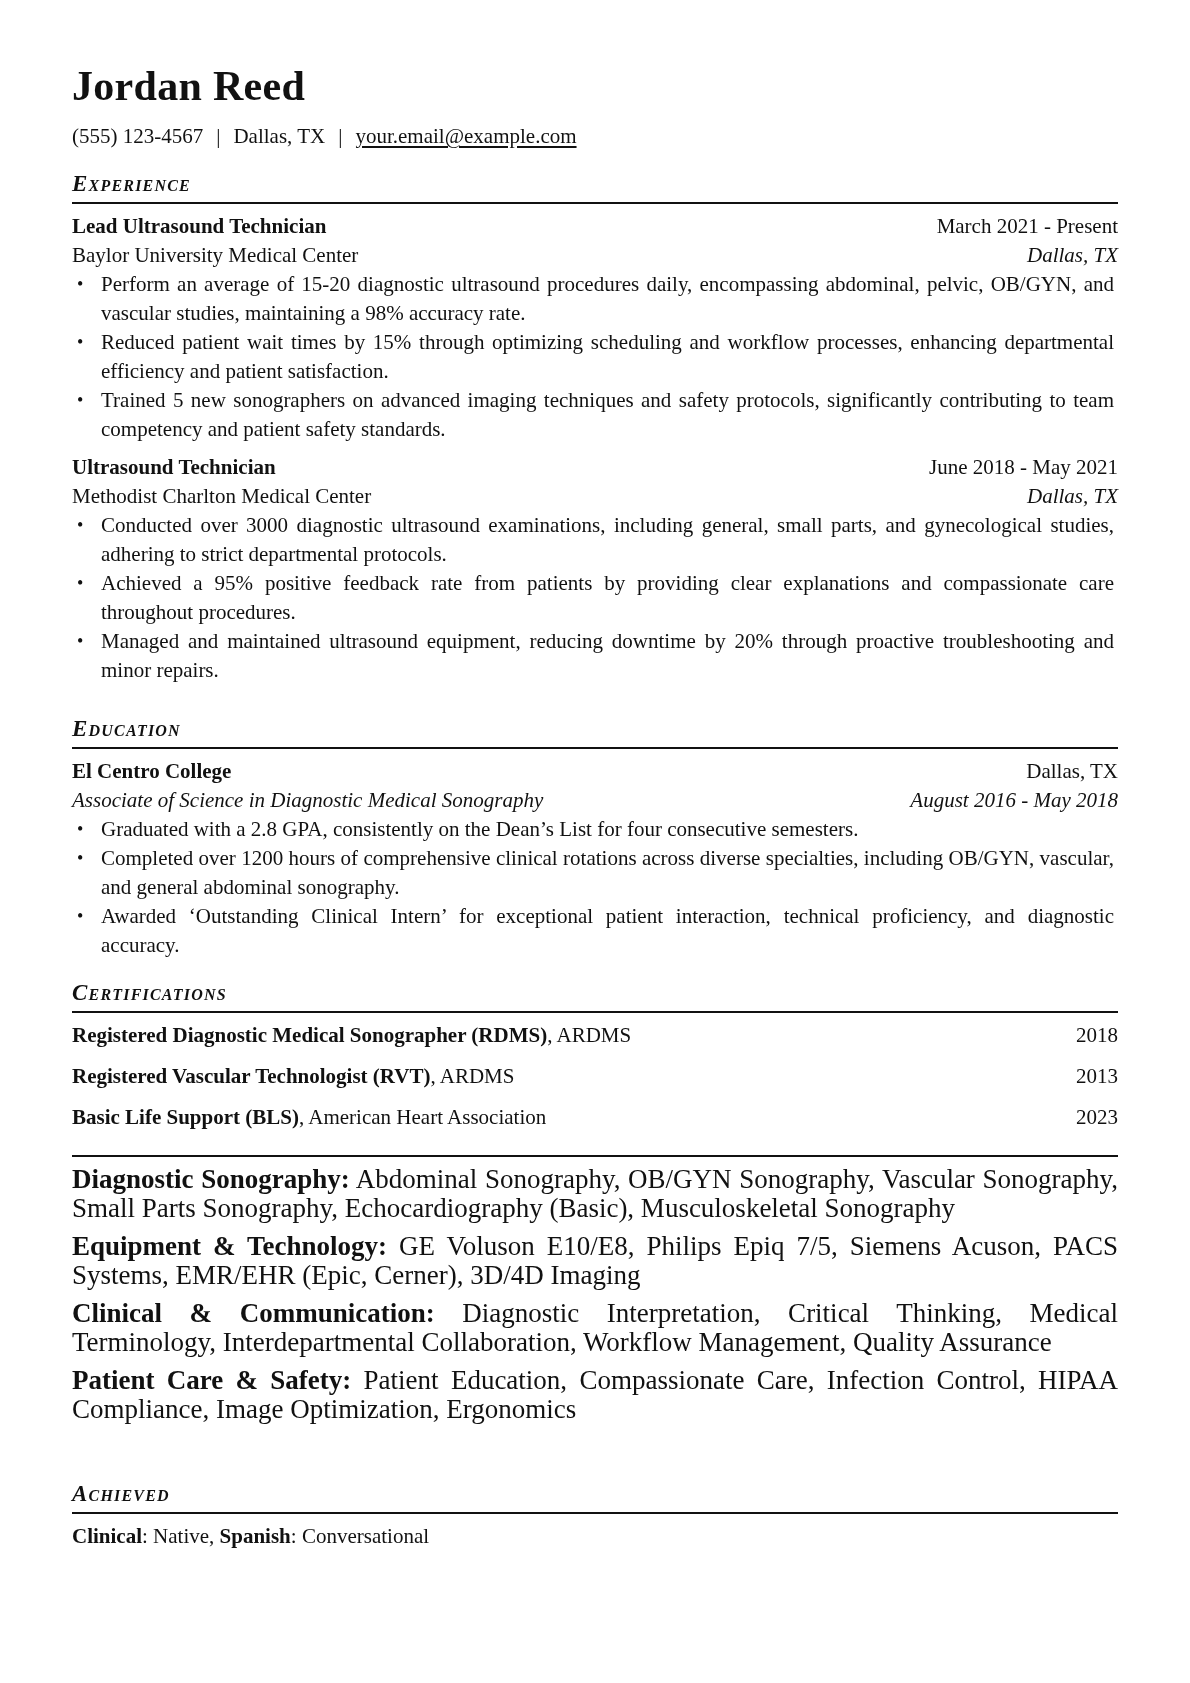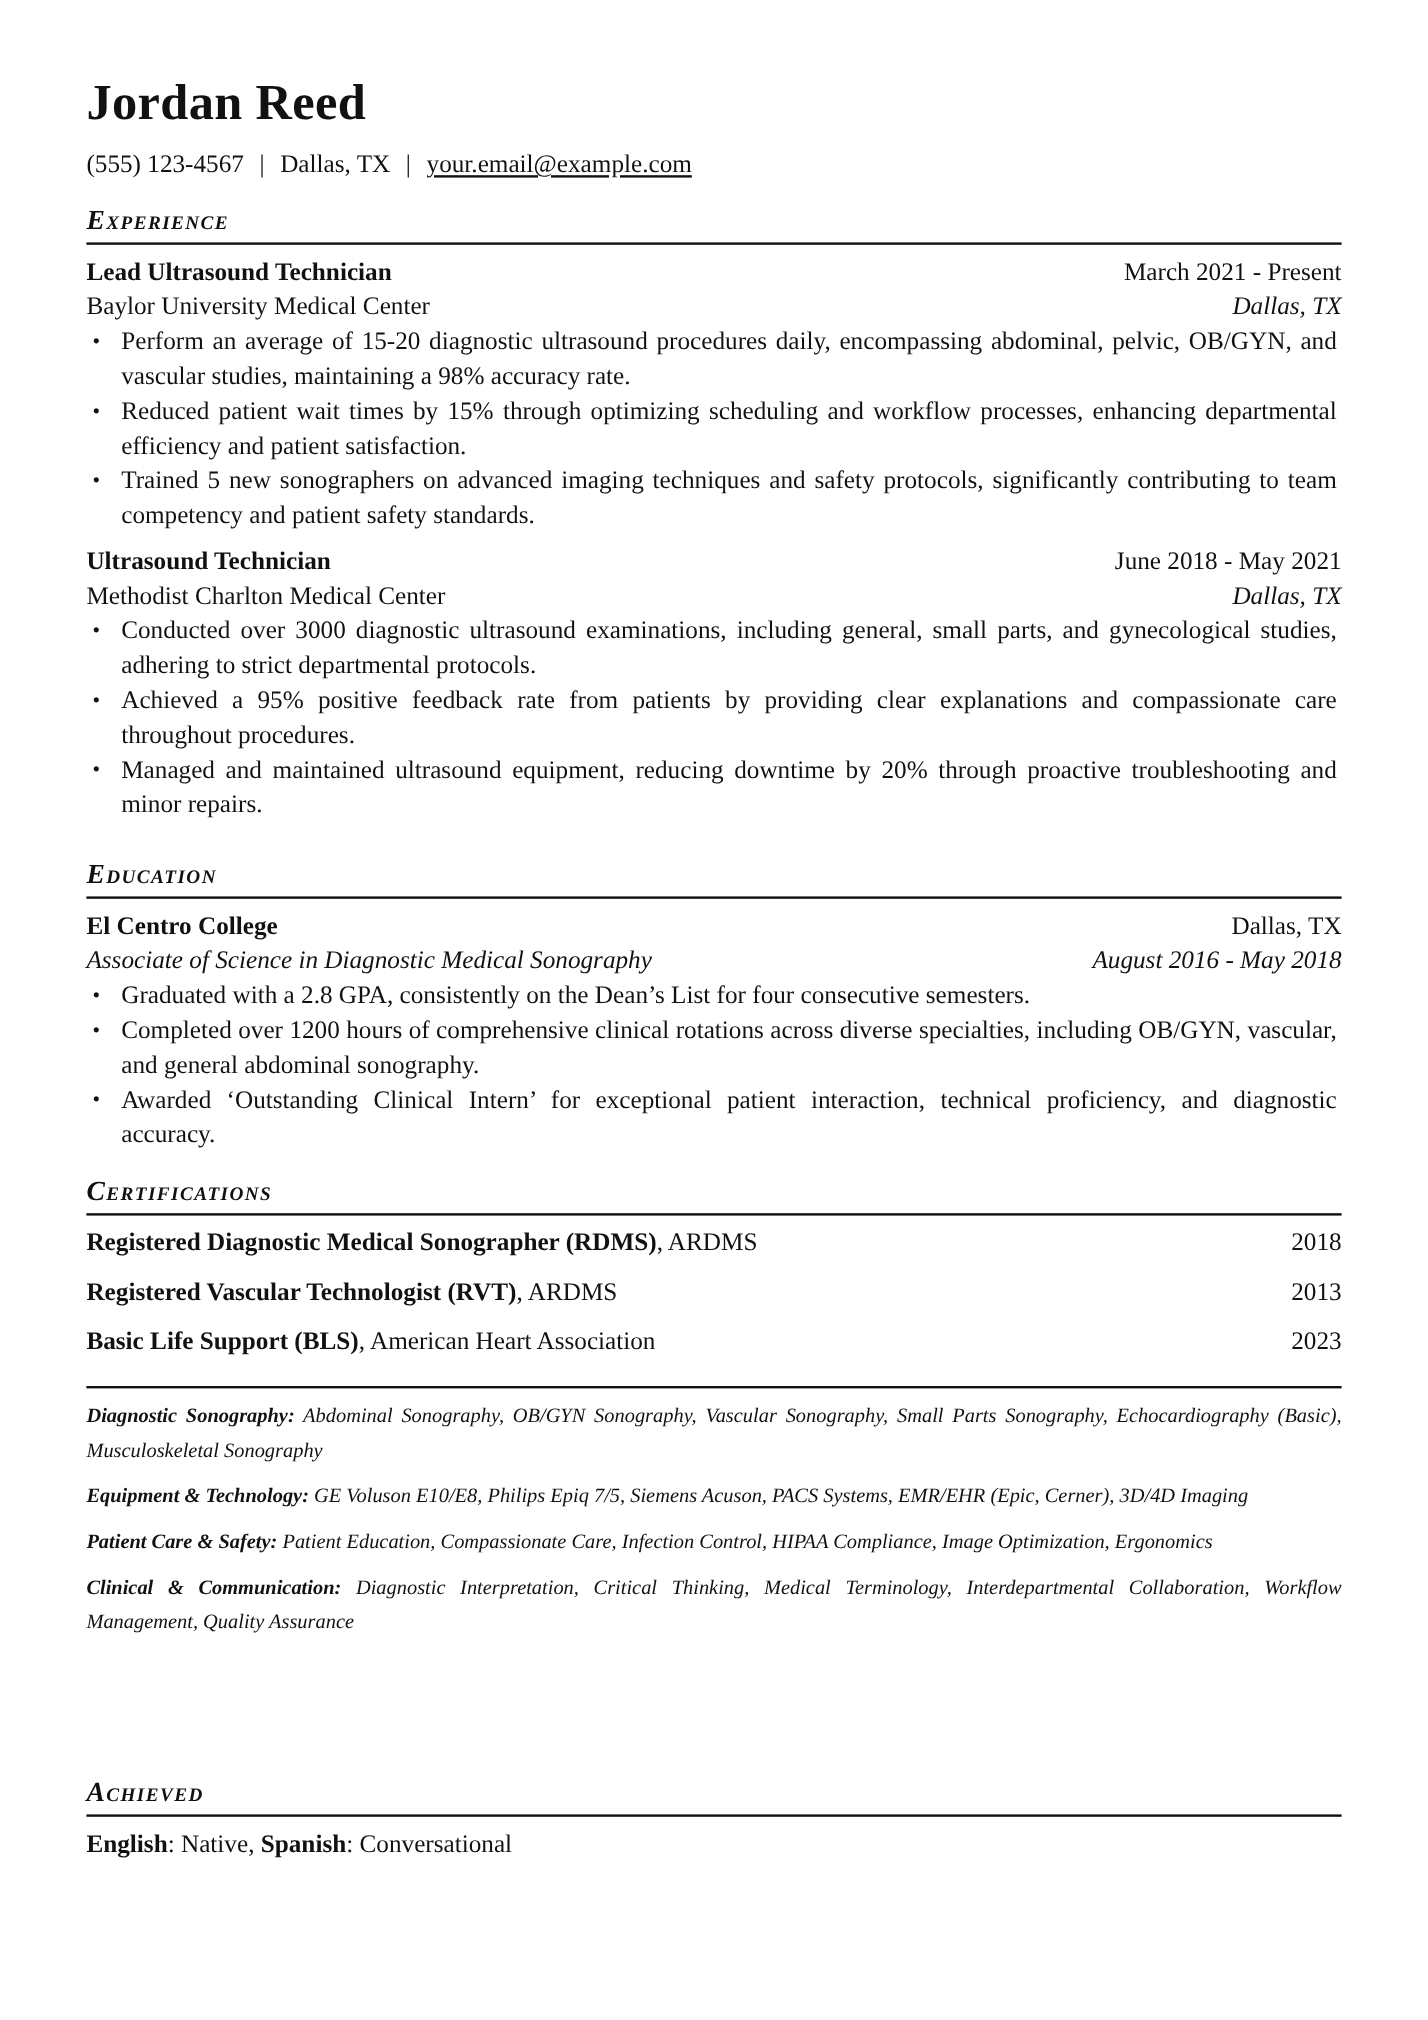--- a/index.html
+++ b/index.html
@@ -36,21 +36,21 @@
     position: relative; padding-left: 29px; font-size: 21px; line-height: 29px;
     text-align: justify; padding-right: 4px;
   }
   ul.bullets li::before {
     content: "\2022"; position: absolute; left: 5px; top: 0; font-size: 18px;
   }
   .job { margin-top: 6px; }
   .job:first-of-type { margin-top: 0; }
 
   .cert-row { display: flex; justify-content: space-between; font-size: 21px; line-height: 29px; height: 29px; margin-bottom: 12px; white-space: nowrap; }
-  .skill { font-size: 17px; line-height: 29px; margin-bottom: 9px; text-align: justify; font-style: italic; }
+  .skill { font-size: 27px; line-height: 29px; margin-bottom: 9px; text-align: justify; }
   .lang { font-size: 21px; line-height: 29px; }
 </style>
 </head>
 <body>
 
 <div class="page">
 
   <div class="name">Jordan Reed</div>
 
   <div class="contact">
@@ -131,26 +131,26 @@
         <span>2023</span>
       </div>
     </div>
   </div>
 
   <div class="section" style="top:1151px;">
     <div class="sec-rule"></div>
     <div style="margin-top:8px;">
       <div class="skill"><span class="b">Diagnostic Sonography:</span><span> Abdominal Sonography, OB/GYN Sonography, Vascular Sonography, Small Parts Sonography, Echocardiography (Basic), Musculoskeletal Sonography</span></div>
       <div class="skill"><span class="b">Equipment &amp; Technology:</span><span> GE Voluson E10/E8, Philips Epiq 7/5, Siemens Acuson, PACS Systems, EMR/EHR (Epic, Cerner), 3D/4D Imaging</span></div>
+      <div class="skill"><span class="b">Clinical &amp; Communication:</span><span> Diagnostic Interpretation, Critical Thinking, Medical Terminology, Interdepartmental Collaboration, Workflow Management, Quality Assurance</span></div>
       <div class="skill"><span class="b">Patient Care &amp; Safety:</span><span> Patient Education, Compassionate Care, Infection Control, HIPAA Compliance, Image Optimization, Ergonomics</span></div>
-      <div class="skill"><span class="b">Clinical &amp; Communication:</span><span> Diagnostic Interpretation, Critical Thinking, Medical Terminology, Interdepartmental Collaboration, Workflow Management, Quality Assurance</span></div>
     </div>
   </div>
 
   <div class="section" style="top:1480px;">
     <div class="sec-title">Achieved</div>
     <div class="sec-rule"></div>
     <div class="lang" style="margin-top:8px;">
-      <span class="b">English</span><span>: Native, </span><span class="b">Spanish</span><span>: Conversational</span>
+      <span class="b">Clinical</span><span>: Native, </span><span class="b">Spanish</span><span>: Conversational</span>
     </div>
   </div>
 
 </div>
 
 </body></html>

